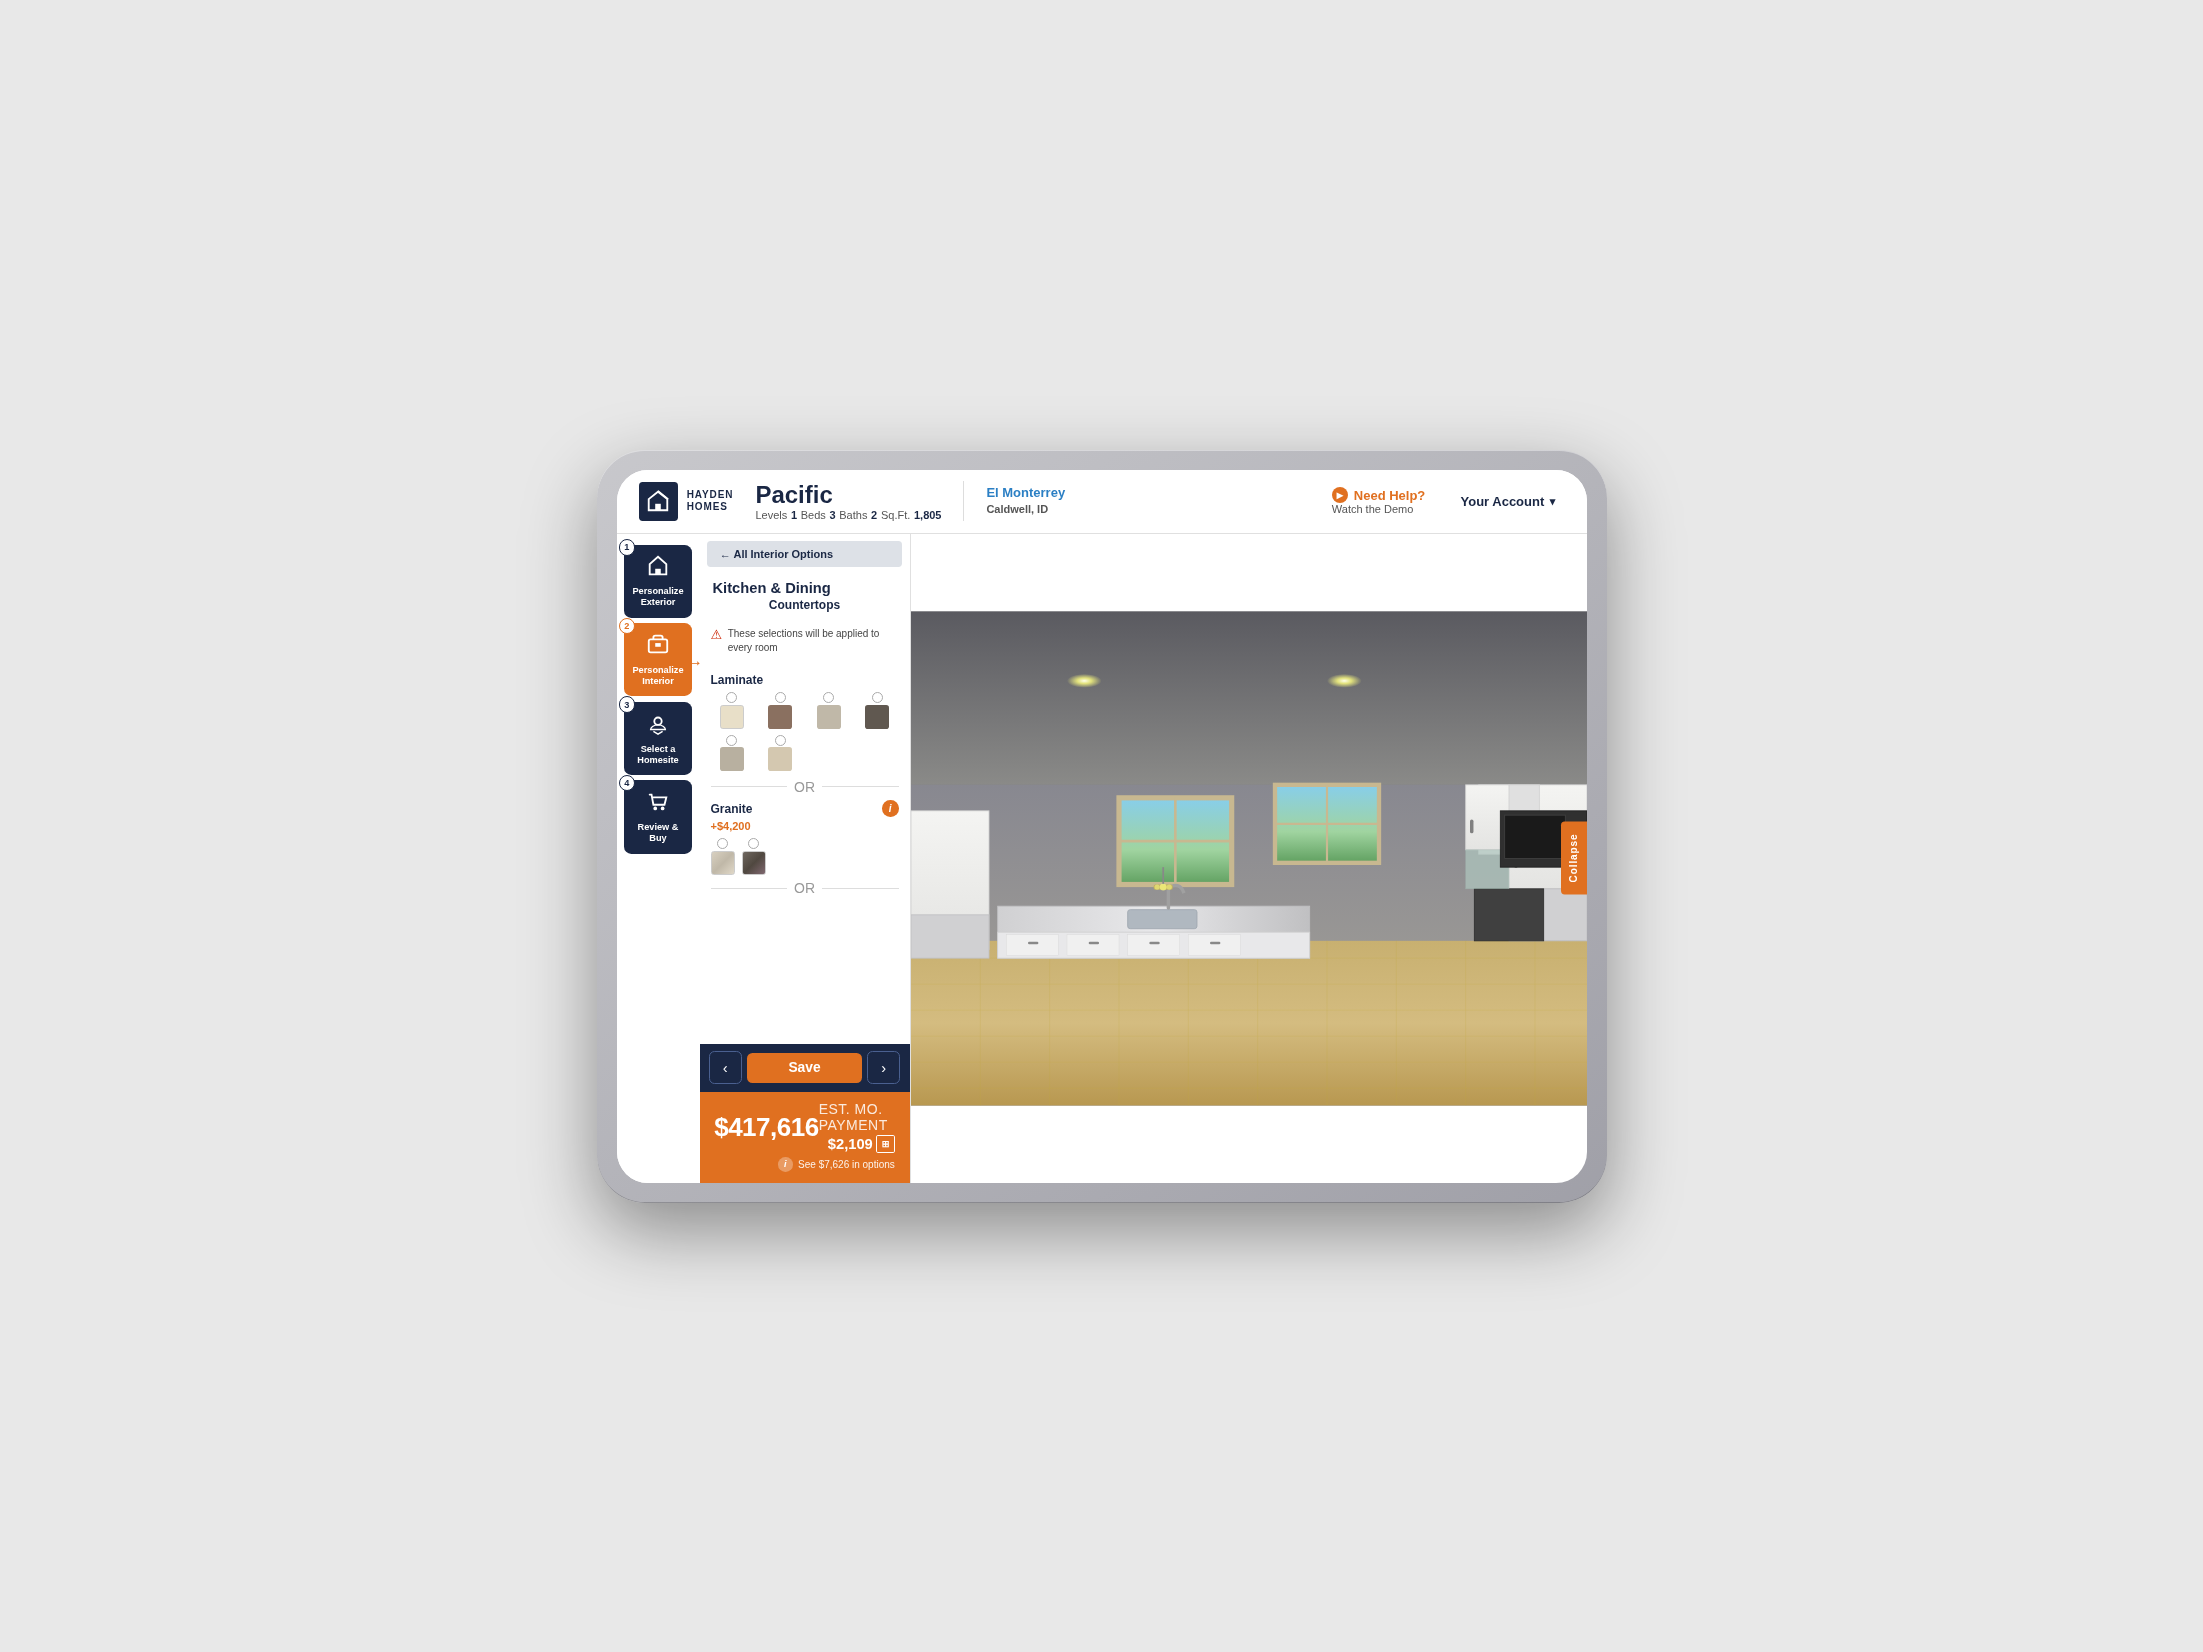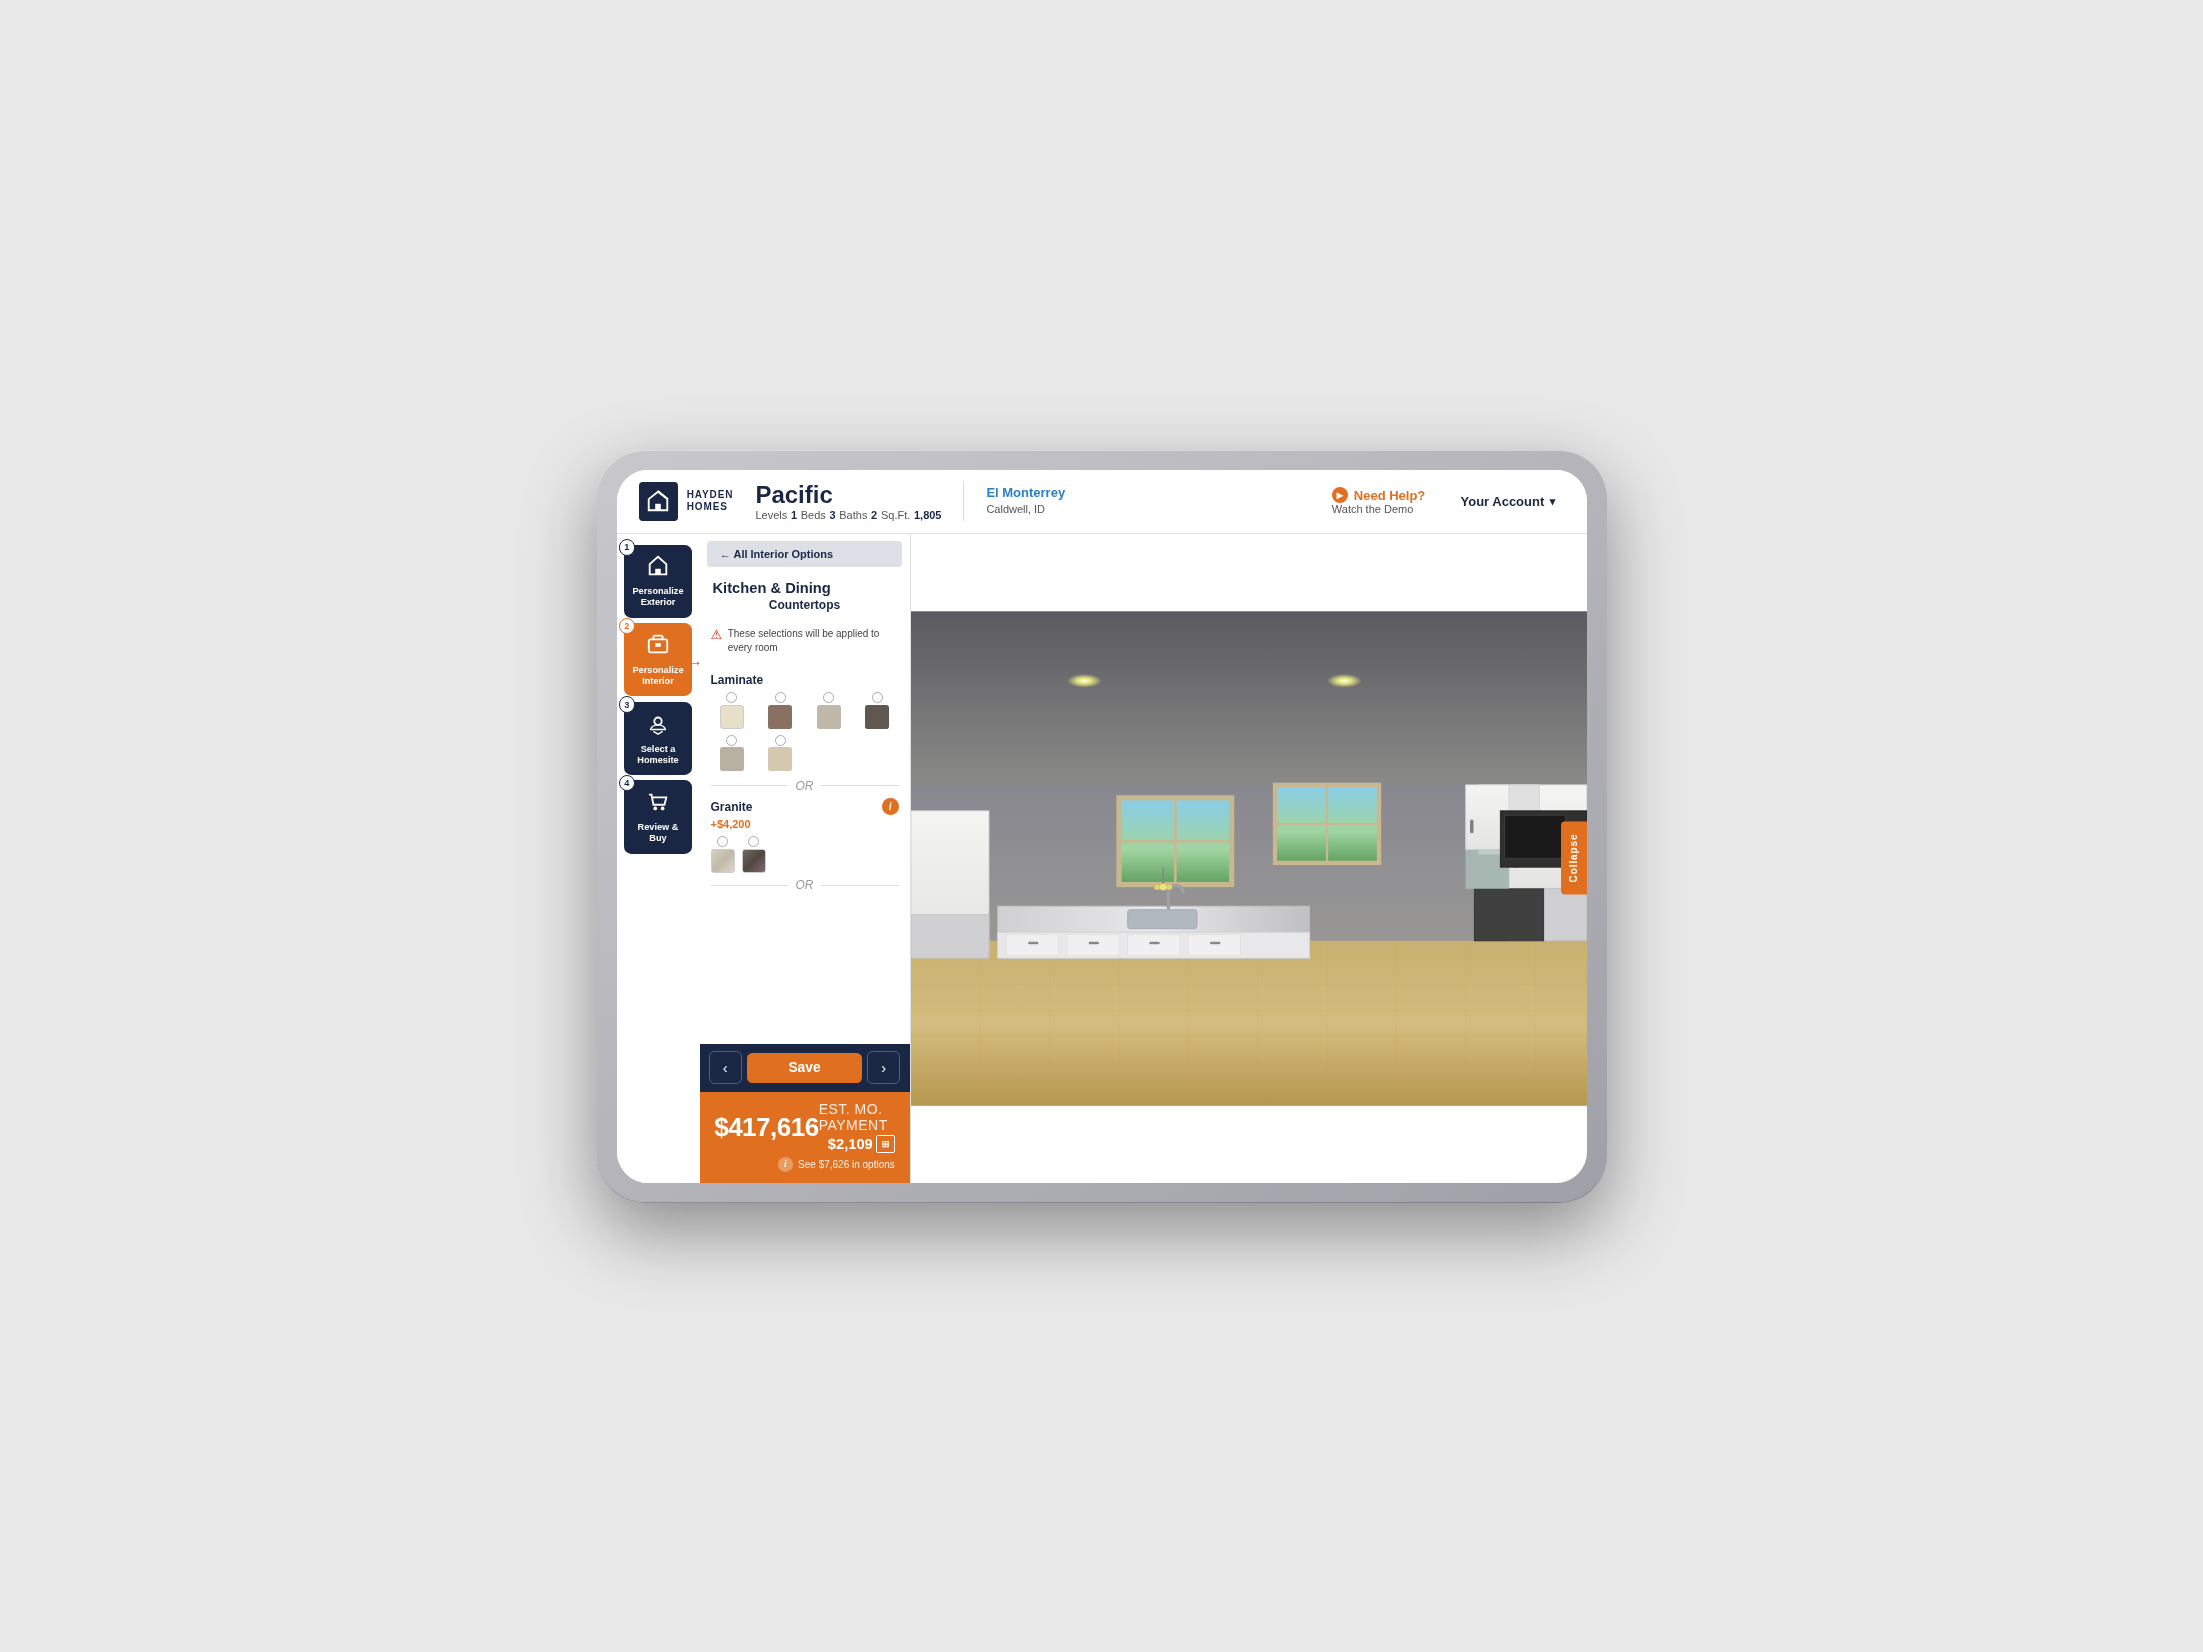--- a/index.html
+++ b/index.html
@@ -106,20 +106,21 @@
 
     .location-name {
       font-size: 13px;
       font-weight: 600;
       color: #2b7fc4;
     }
 
     .location-city {
       font-size: 11px;
       color: #555;
+      font-weight: bold;
     }
 
     .header-right {
       margin-left: auto;
       display: flex;
       align-items: center;
       gap: 26px;
     }
 
     .need-help {
@@ -351,22 +352,21 @@
       border-radius: 50%;
       background: white;
     }
 
     .or-divider {
       display: flex;
       align-items: center;
       gap: 7.3px;
       margin: 5.5px 0;
       color: #999;
-      font-size: 12px;
-      font-style: italic;
+      font-size: 14px;
     }
 
     .or-line {
       flex: 1;
       height: 0.9px;
       background: #ddd;
     }
 
     .granite-section {
       margin-top: 3.7px;

